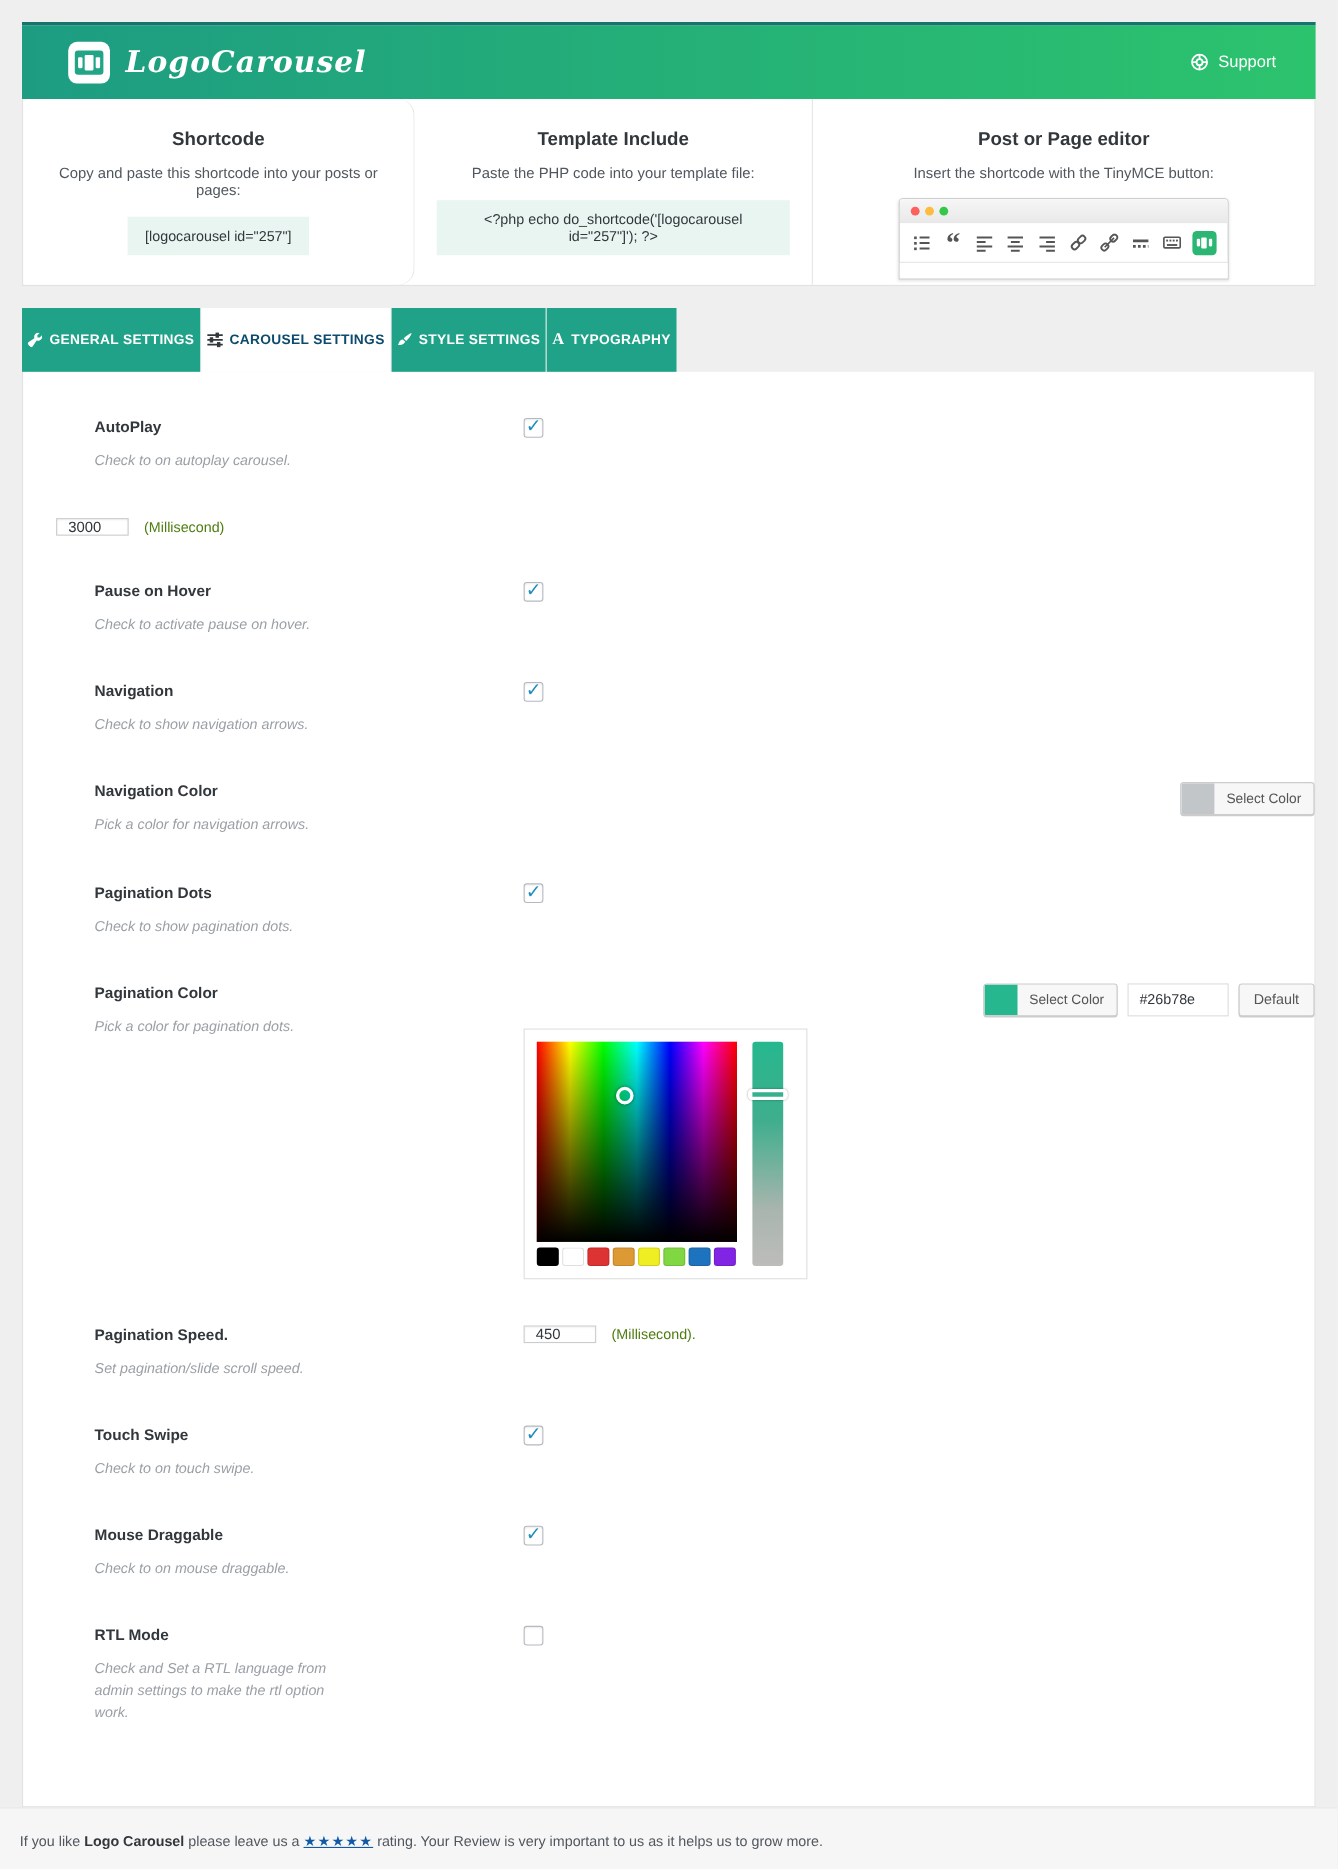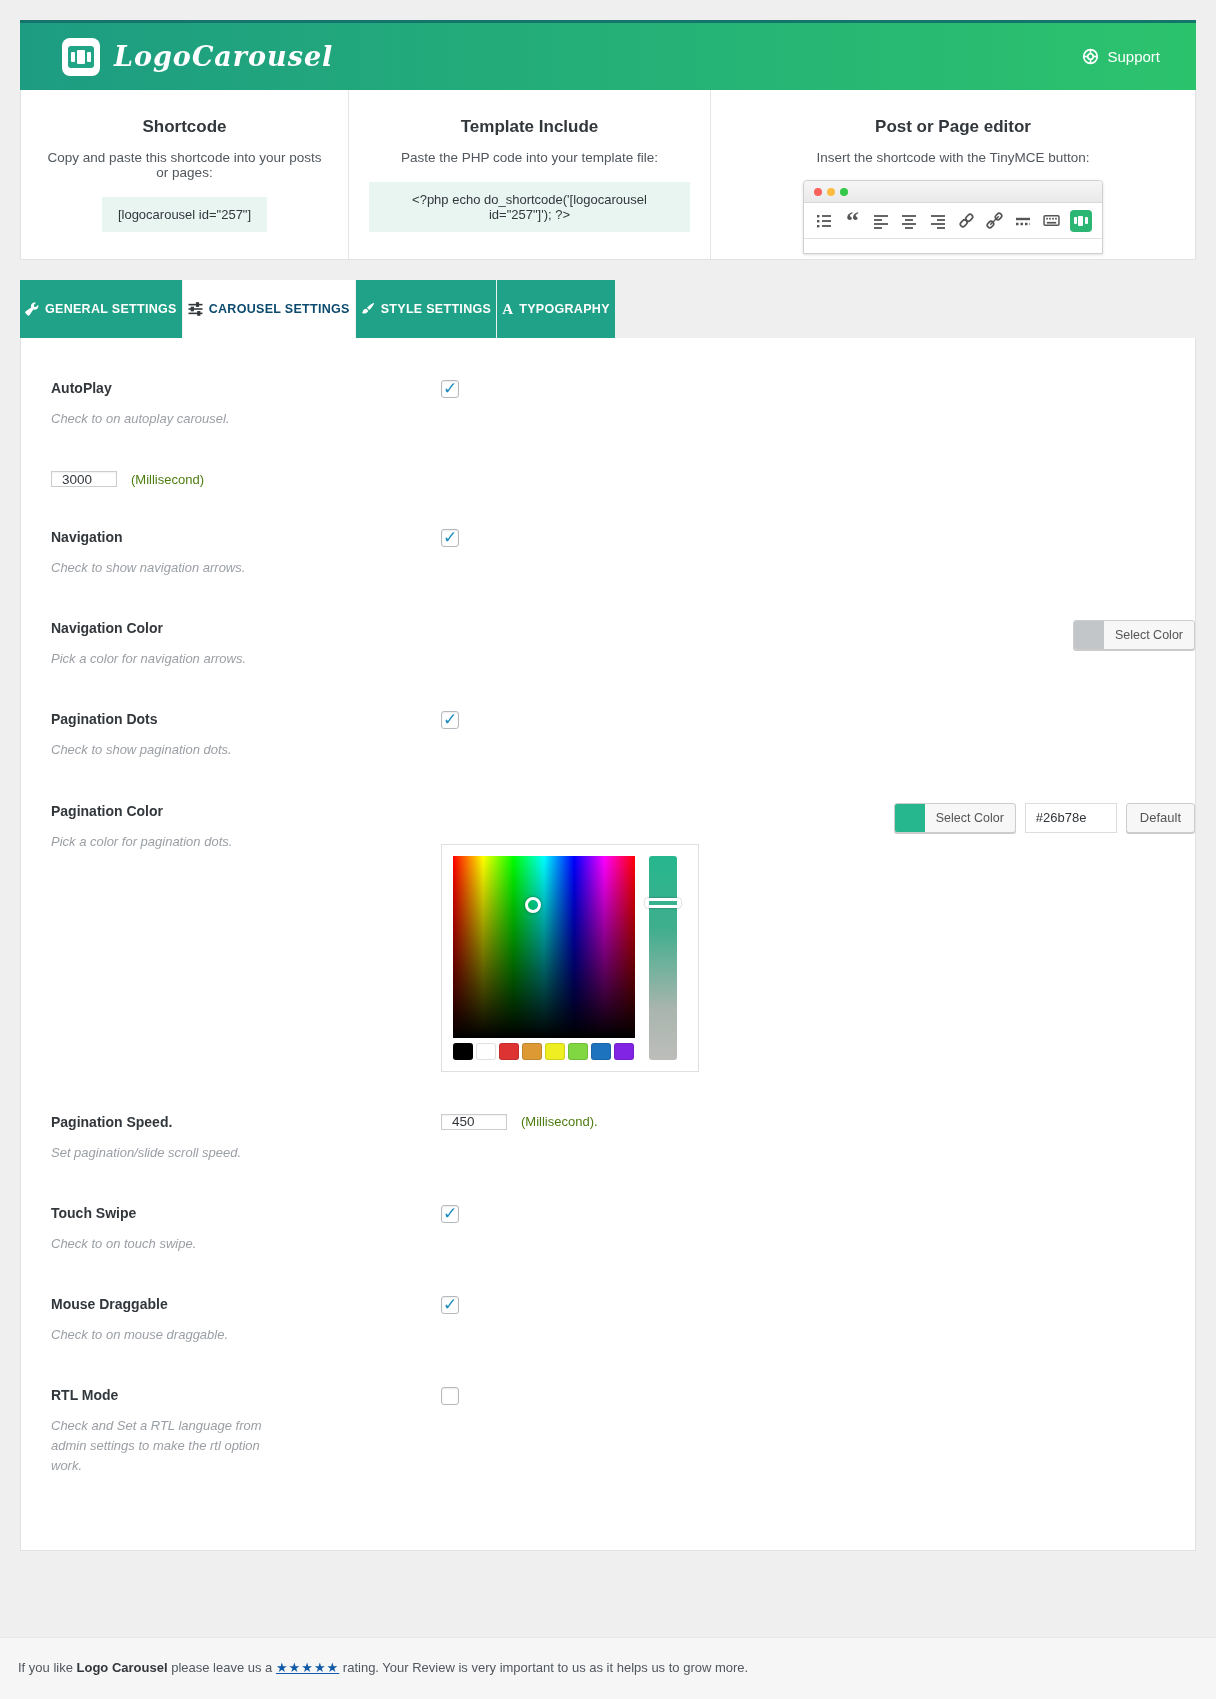--- a/index.html
+++ b/index.html
@@ -27,21 +27,21 @@
   .brand-icon-inner i:nth-child(2){ width:8px; height:14px;}
   .brand-text { color:#fff; font-family:"DejaVu Serif",serif; font-style:italic;
     font-weight:bold; font-size:27px; letter-spacing:1px; }
   .support { display:flex; align-items:center; gap:8px; color:#fff; font-size:15px; cursor:pointer; }
   .support svg { display:block; }
 
   
   .info-row { display:flex; background:#fff; border:1px solid #e2e2e2; border-top:none;
     height:170px; overflow:hidden; }
   .info-col { padding:27px 20px 0 20px; text-align:center; }
-  .info-col.c1 { width:328px; border-right:1px solid #e5e5e5; }
+  .info-col.c1 { width:356px; border-right:1px solid #e5e5e5;border-radius:15px; }
   .info-col.c2 { width:362px; border-right:1px solid #e5e5e5; }
   .info-col.c3 { flex:1; }
   .info-title { font-size:17px; font-weight:bold; color:#32373c; }
   .info-desc { margin-top:13px; font-size:13.5px; color:#50575e; }
   .code-chip { display:inline-block; margin-top:17px; background:#e9f5f1; color:#32373c;
     font-size:13px; padding:10px 16px; }
 
   
   .editor-mock { width:300px; margin:15px auto 0 auto; border:1px solid #cfcfcf;
     border-radius:4px 4px 0 0; box-shadow:0 1px 3px rgba(0,0,0,.12); background:#fff; }
@@ -67,21 +67,21 @@
     background:#1fa287; color:#fff; font-size:12.5px; font-weight:bold;
     letter-spacing:.3px; cursor:pointer; margin-right:1px; }
   .tab svg { display:block; }
   .tab.active { background:#fff; color:#0c4a6e; }
   .tab.active svg * { stroke:#32373c; fill:#32373c; }
   .tab .tab-letter { font-size:15px; font-weight:bold; font-family:"Liberation Serif",serif; }
 
   
   .form-card { background:#fff; border:1px solid #e2e2e2; border-top:none; padding:14px 0 60px 0; }
   .row { display:flex; padding:28px 0 14px 30px; }
-  .row-left { width:390px; }
+  .row-left { width:390px;margin-left:35px; }
   .row-label { font-size:14px; font-weight:bold; color:#32373c; }
   .row-desc { margin-top:13px; font-size:13px; font-style:italic; color:#9a9fa5; max-width:240px; line-height:1.55; }
   .row-right { flex:1; padding-top:0; }
 
   
   .cb { width:18px; height:18px; background:#fff; border:1px solid #b4b9be; border-radius:3px;
     box-shadow:inset 0 1px 2px rgba(0,0,0,.08); position:relative; cursor:pointer; display:inline-block; }
   .cb[data-checked="true"]::after { content:"✓"; position:absolute; left:1px; top:-3px;
     color:#1e8cbe; font-size:17px; font-weight:bold; }
 
@@ -312,20 +312,29 @@
 
     <div class="row">
       <div class="row-right">
         <div class="num-wrap">
           <input class="num-input" type="text" value="3000" style="">
           <span class="num-suffix">(Millisecond)</span>
         </div>
       </div>
     </div>
 
+    <div class="row">
+      <div class="row-left">
+        <div class="row-label">Pause on Hover</div>
+        <div class="row-desc">Check to activate pause on hover.</div>
+      </div>
+      <div class="row-right">
+        <span class="cb" data-checked="true"></span>
+      </div>
+    </div>
 
     <div class="row">
       <div class="row-left">
         <div class="row-label">Navigation</div>
         <div class="row-desc">Check to show navigation arrows.</div>
       </div>
       <div class="row-right">
         <span class="cb" data-checked="true"></span>
       </div>
     </div>

